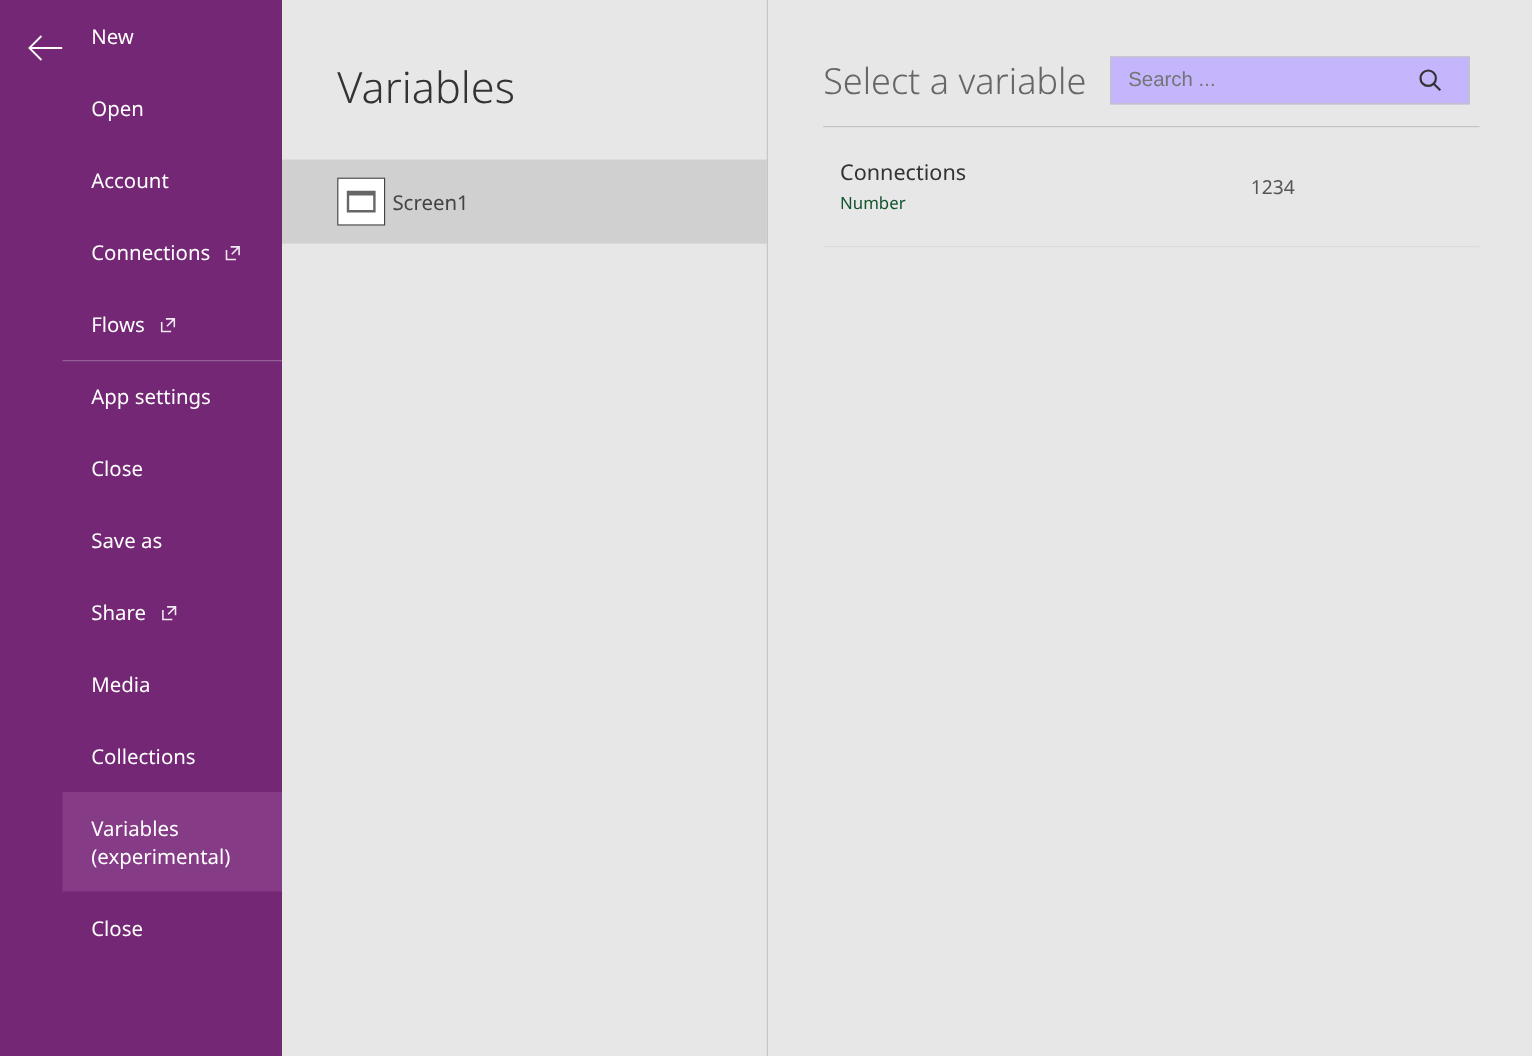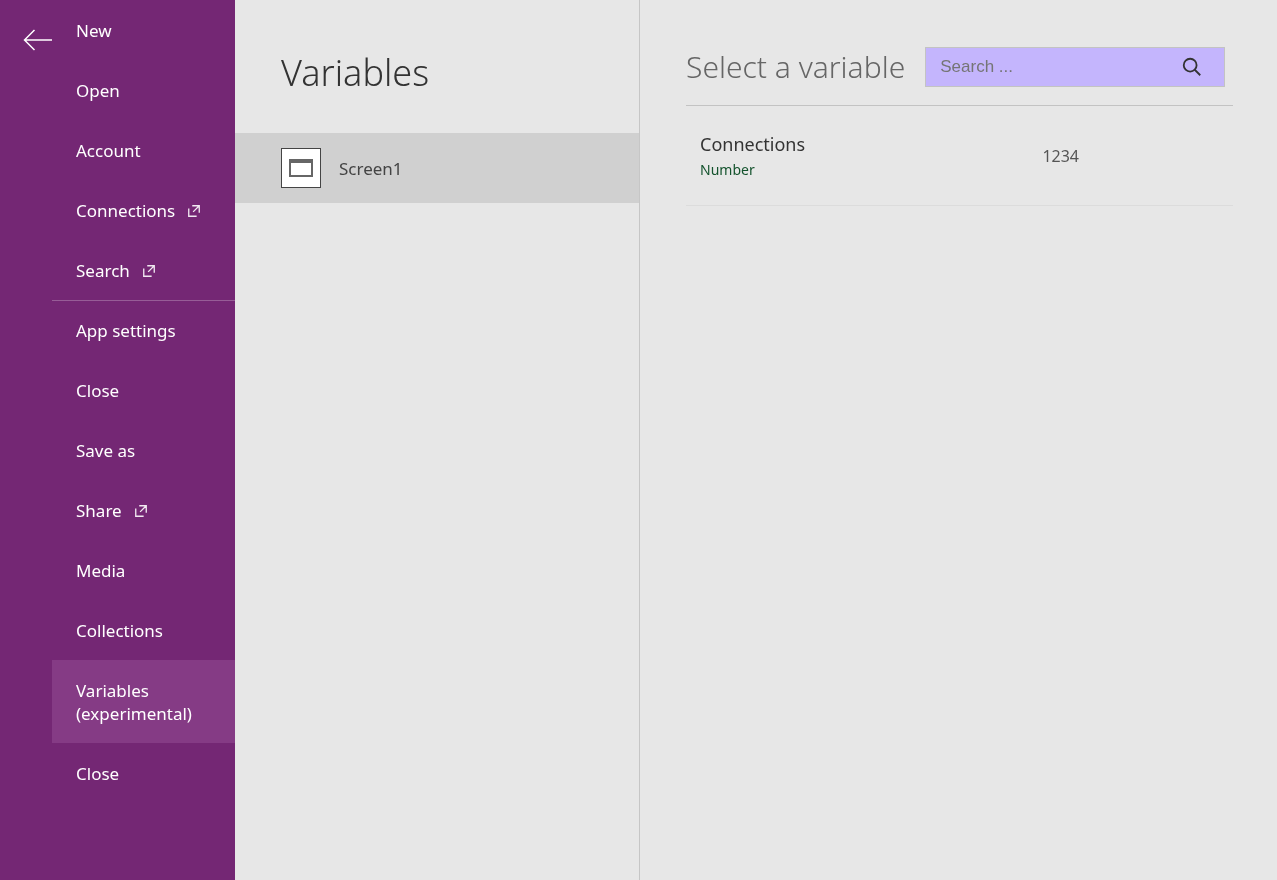--- a/index.html
+++ b/index.html
@@ -55,21 +55,21 @@
       font-weight: 300;
       color: #333;
       padding: 48px 0 36px 46px;
     }
     .screen-row {
       height: 70px;
       background: #d0d0d0;
       display: flex;
       align-items: center;
       padding-left: 46px;
-      gap: 18px;
+      gap: 6px;
       cursor: pointer;
     }
     .screen-icon {
       width: 40px; height: 40px;
       background: #fff;
       border: 1px solid #444;
       display: flex;
       align-items: center;
       justify-content: center;
     }
@@ -147,21 +147,21 @@
     <div class="nav-item">
       <span>Account</span>
     </div>
     <div class="nav-item">
       <span>Connections</span>
       <svg class="external-icon" viewBox="0 0 16 16">
           <path d="M6 2h8v8M14 2 7 9M11 14H2V5"></path>
         </svg>
     </div>
     <div class="nav-item">
-      <span>Search</span>
+      <span>Flows</span>
       <svg class="external-icon" viewBox="0 0 16 16">
           <path d="M6 2h8v8M14 2 7 9M11 14H2V5"></path>
         </svg>
     </div>
     <div class="nav-item sep-top">
       <span>App settings</span>
     </div>
     <div class="nav-item">
       <span>Close</span>
     </div>

